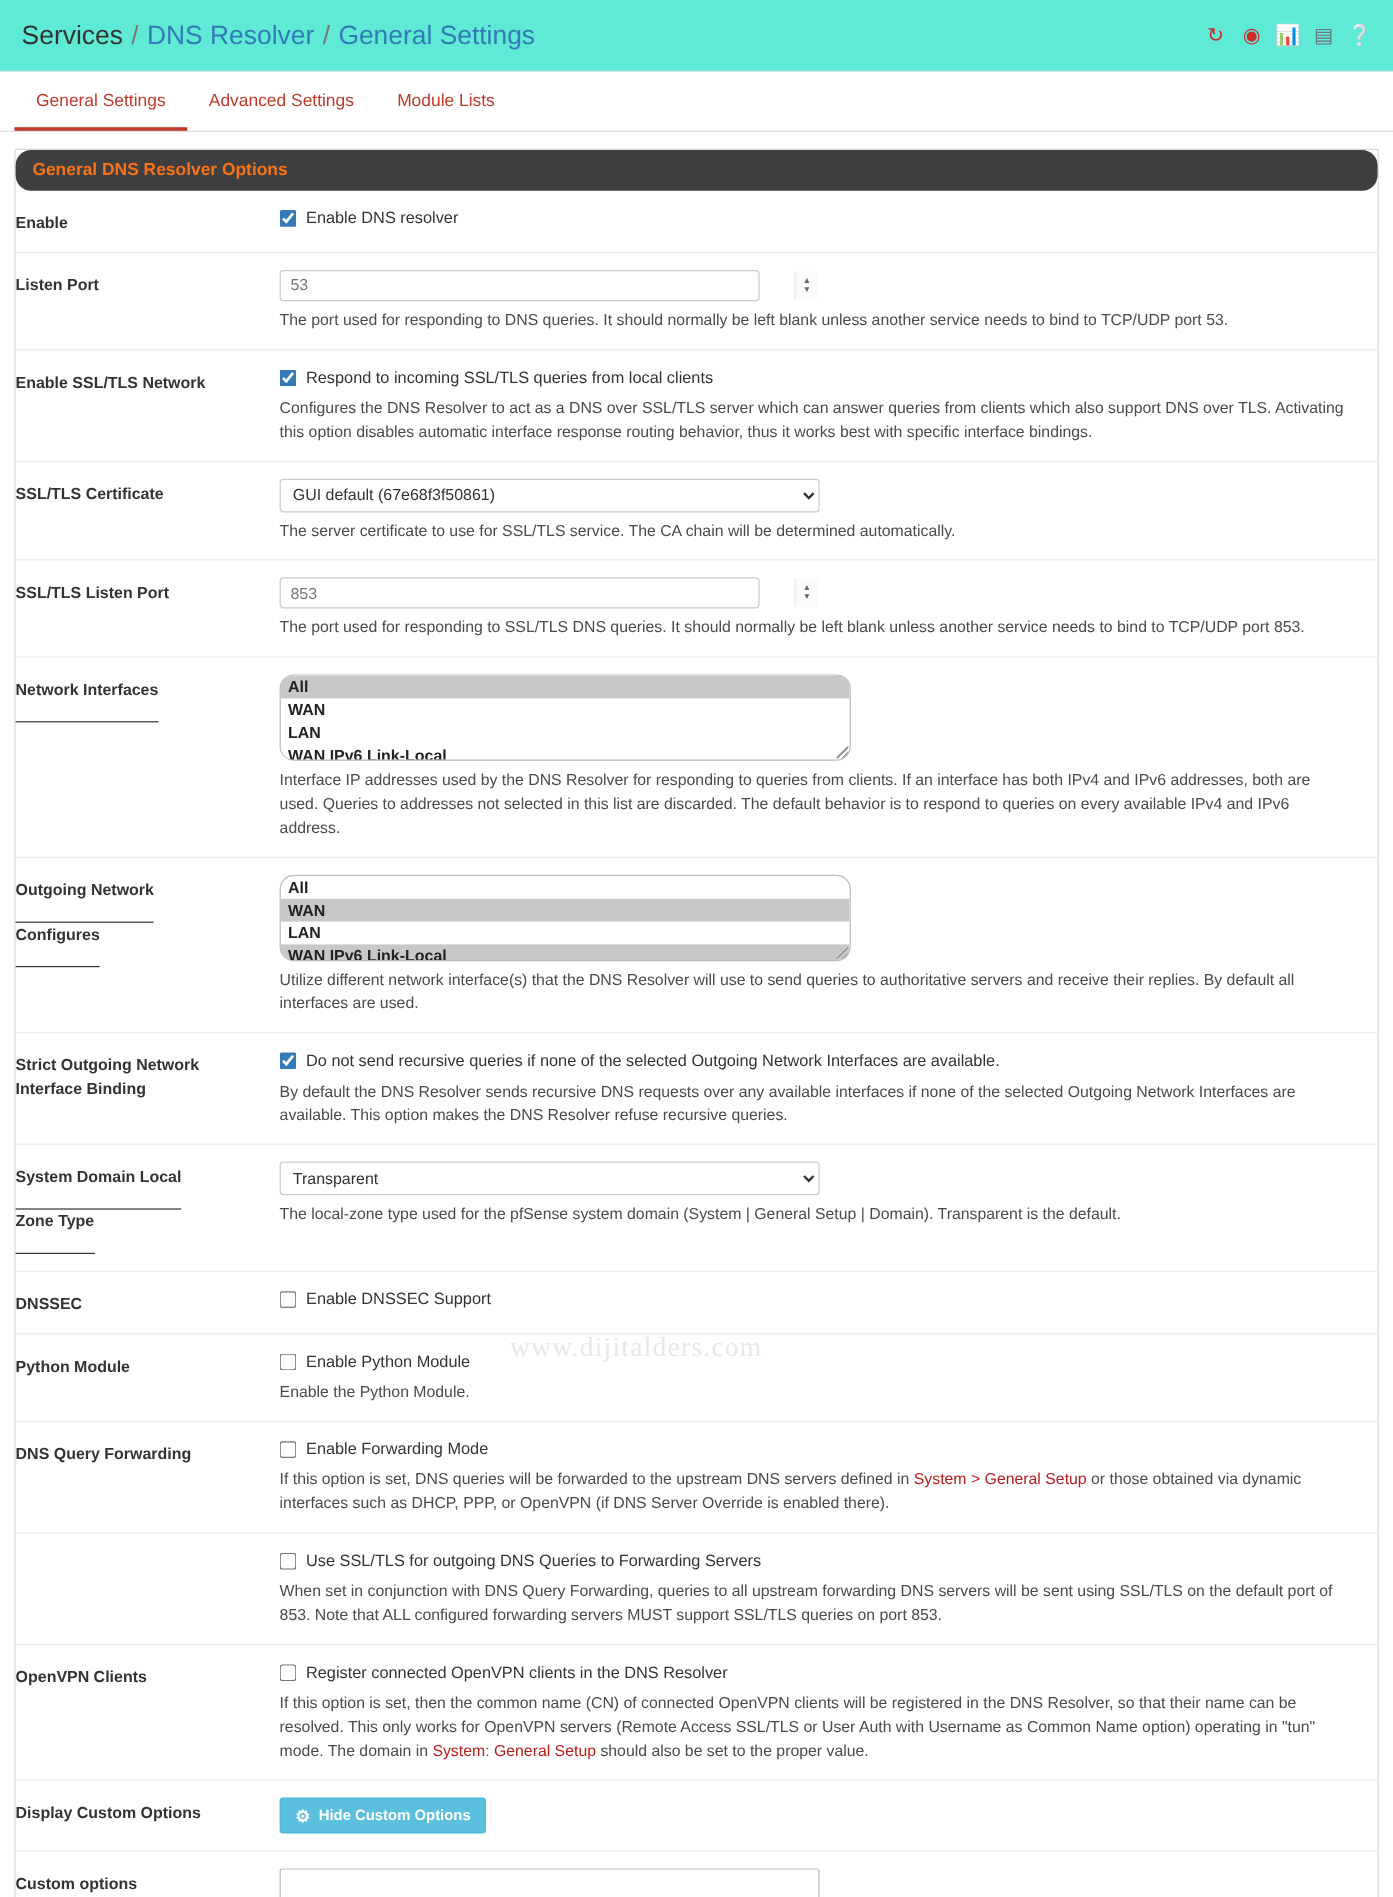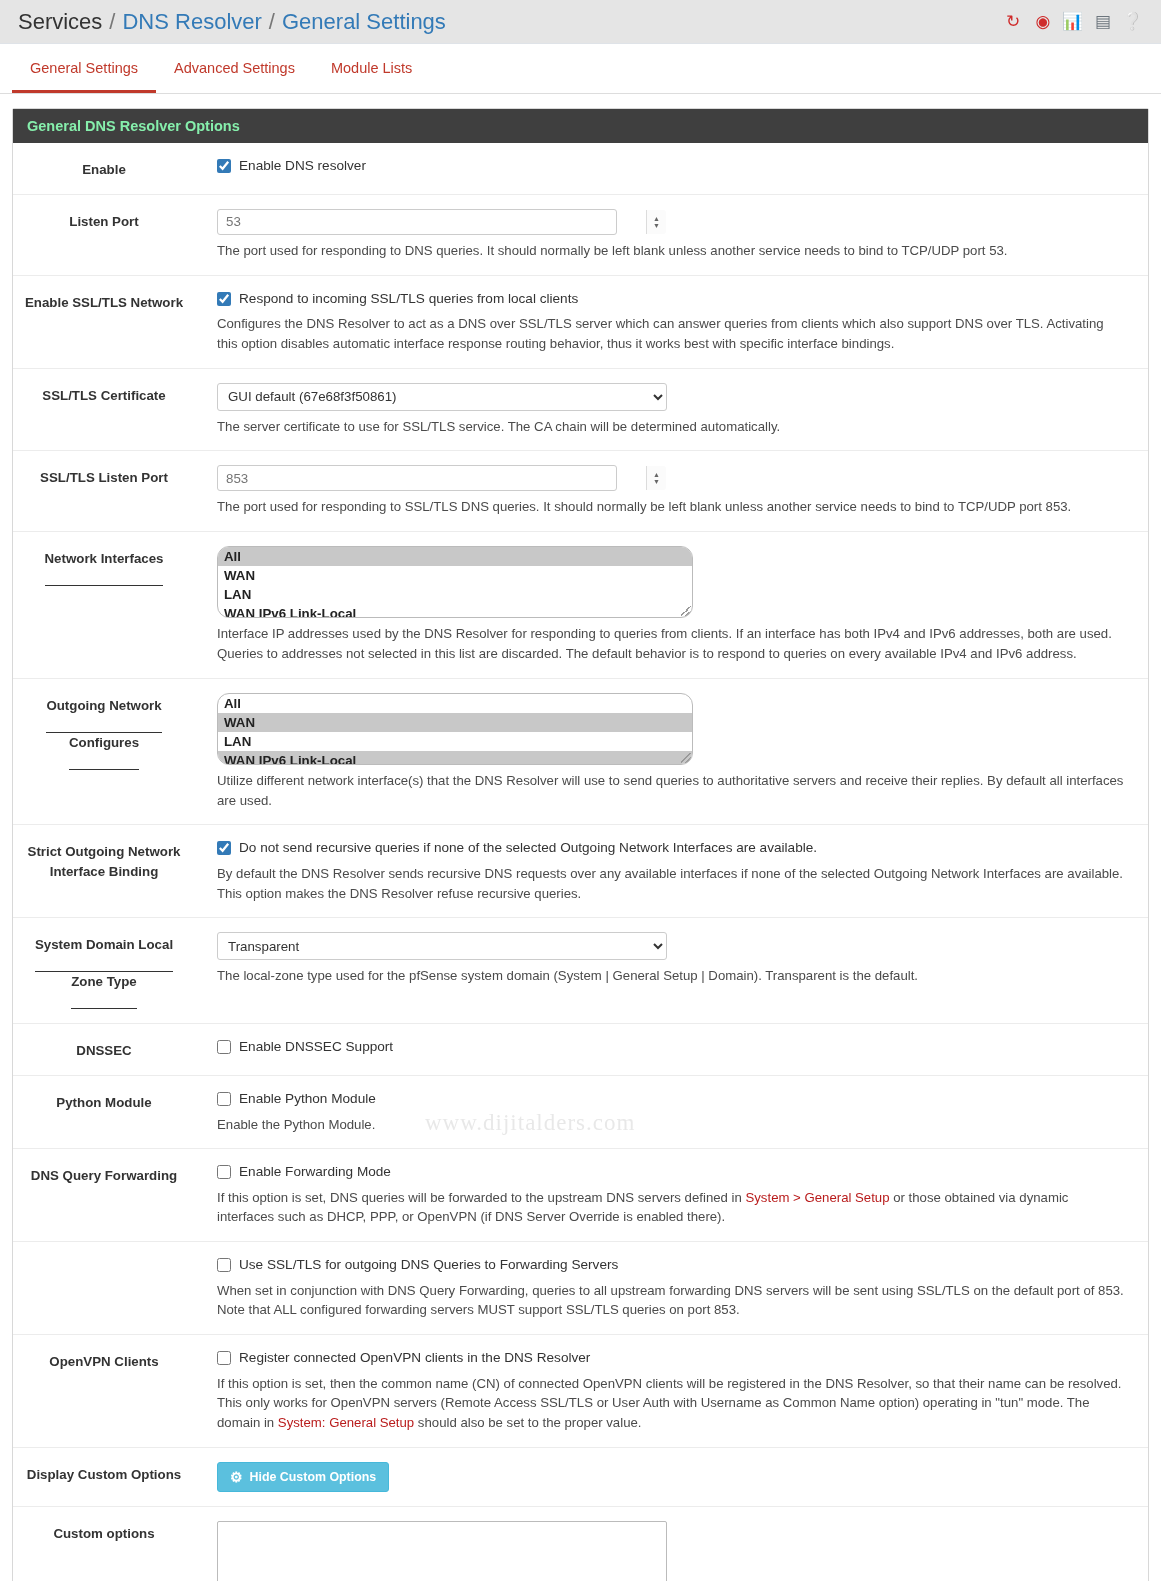--- a/index.html
+++ b/index.html
@@ -10,22 +10,22 @@
   }
   .page {
     width: 1161px;
     min-height: 1581px;
     background: #fff;
     position: relative;
     overflow: hidden;
   }
   
   .breadcrumb-bar {
-    height: 44px;
-    background: #e5e5e5;
+    height: 60px;
+    background: #5eead4;
     border-bottom: 1px solid #dfe3e8;
     display: flex;
     align-items: center;
     padding: 0 18px;
     box-shadow: 0 1px 2px rgba(0,0,0,0.06);
     gap: 18px;
   }
   .breadcrumb {
     font-size: 22px;
     color: #333333;
@@ -76,52 +76,54 @@
 
   
   .panel {
     margin: 14px 12px 0 12px;
     border: 1px solid #d8d8d8;
     border-radius: 2px;
     background: #fff;
   }
   .panel-heading {
     background: #3f3f3f;
-    color: #86efac;
+    color: #f97316;
     font-size: 14.5px;
     font-weight: bold;
     padding: 9px 14px;
+    border-radius: 13px;
   }
   .row {
     display: flex;
     border-bottom: 1px solid #ececec;
     padding: 14px 8px 14px 0;
     align-items: flex-start;
   }
   .row:last-child { border-bottom: none; }
   .row-label {
     width: 196px;
     min-width: 196px;
-    text-align: center;
+    text-align: left;
     font-weight: bold;
     font-size: 13.3px;
     color: #333;
     padding-top: 3px;
     padding-right: 14px;
     line-height: 1.5;
   }
   .row-label.underlined span.lbl-text {
     border-bottom: 1px solid #333;
     display: inline-block;
     padding-bottom: 16px;
   }
   .row-body {
     flex: 1;
     padding-left: 8px;
     padding-right: 14px;
+    margin-left: 16px;
   }
   .help {
     font-size: 13.2px;
     color: #4b4b4b;
     line-height: 1.5;
     margin-top: 6px;
   }
   .help a { color: #b91c1c; text-decoration: none; }
   .checkline {
     display: flex;

